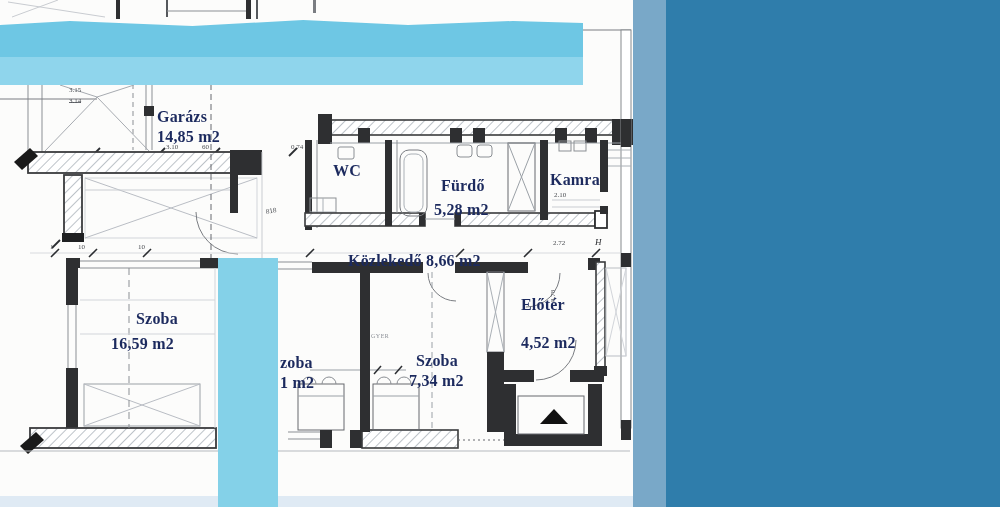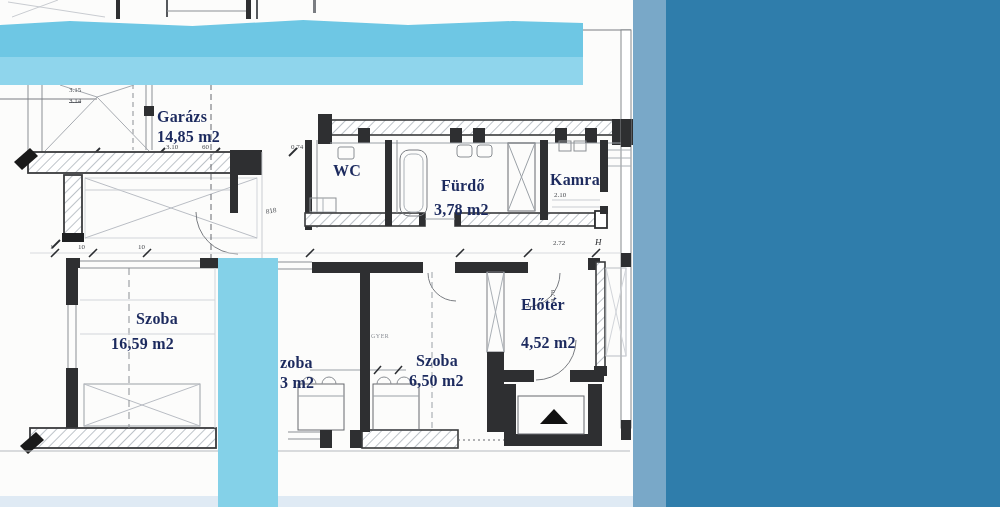--- a/index.html
+++ b/index.html
@@ -242,28 +242,29 @@
         <line x1="606" y1="268" x2="626" y2="356" stroke="#d2d5da"></line>
         <line x1="626" y1="268" x2="606" y2="356" stroke="#d2d5da"></line>
         <line x1="0" y1="451" x2="630" y2="451" stroke="#b5b9be"></line>
       </g>
     </svg>
 
     <div class="lab l17" style="left:157px;top:84px">Garázs</div>
     <div class="lab l17" style="left:157px;top:104px">14,85 m2</div>
     <div class="lab l16" style="left:333px;top:163px">WC</div>
     <div class="lab l17" style="left:441px;top:153px">Fürdő</div>
-    <div class="lab l17" style="left:434px;top:177px">3,78 m2</div>
+    <div class="lab l17" style="left:434px;top:177px">5,28 m2</div>
     <div class="lab l16" style="left:550px;top:172px">Kamra</div>
+    <div class="lab l17" style="left:348px;top:228px"><span>Közlekedő</span> <span>8,66 m2</span></div>
     <div class="lab l17" style="left:136px;top:286px">Szoba</div>
     <div class="lab l17" style="left:111px;top:311px">16,59 m2</div>
     <div class="lab l17" style="left:280px;top:330px">zoba</div>
-    <div class="lab l17" style="left:280px;top:350px">3 m2</div>
+    <div class="lab l17" style="left:280px;top:350px">1 m2</div>
     <div class="lab l17" style="left:416px;top:328px">Szoba</div>
-    <div class="lab l17" style="left:409px;top:348px">6,50 m2</div>
+    <div class="lab l17" style="left:409px;top:348px">7,34 m2</div>
     <div class="lab l17" style="left:521px;top:272px">Előtér</div>
     <div class="lab l17" style="left:521px;top:310px">4,52 m2</div>
 
     <div class="dim ul" style="left:69px;top:87px">3.15</div>
     <div class="dim" style="left:69px;top:98px">3.14</div>
     <div class="dim" style="left:166px;top:144px">3.10</div>
     <div class="dim" style="left:202px;top:144px">60</div>
     <div class="dim" style="left:291px;top:144px">0.74</div>
     <div class="dim" style="left:50px;top:244px">1</div>
     <div class="dim" style="left:78px;top:244px">10</div>

